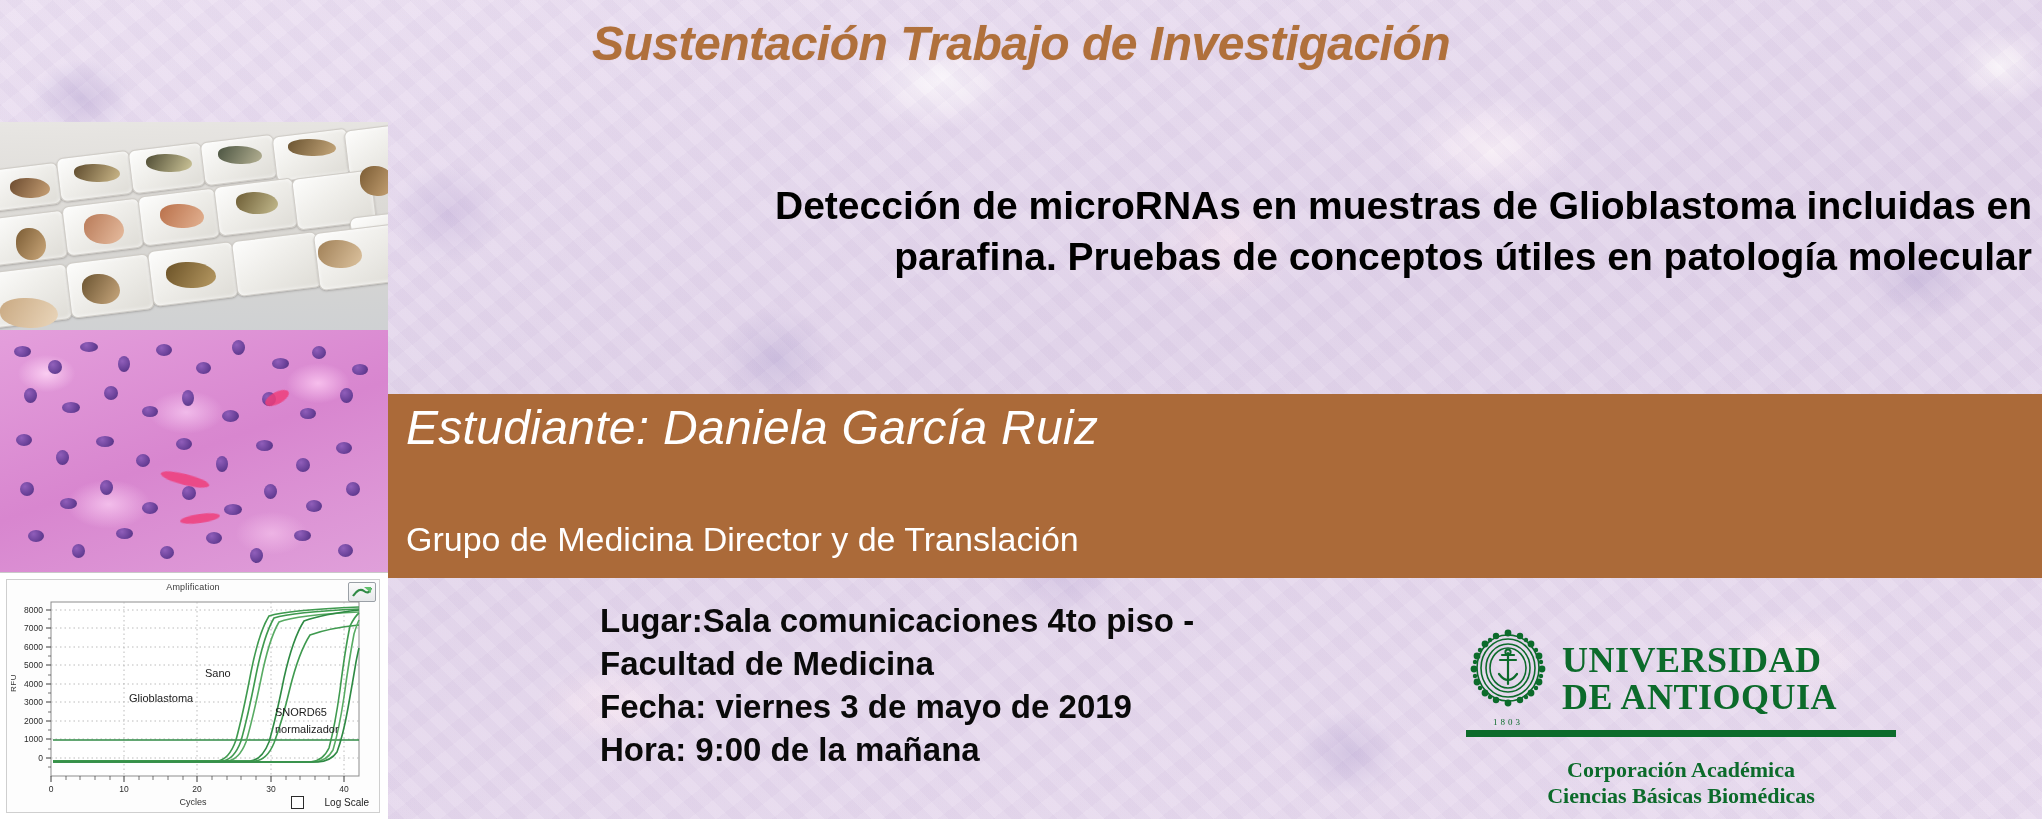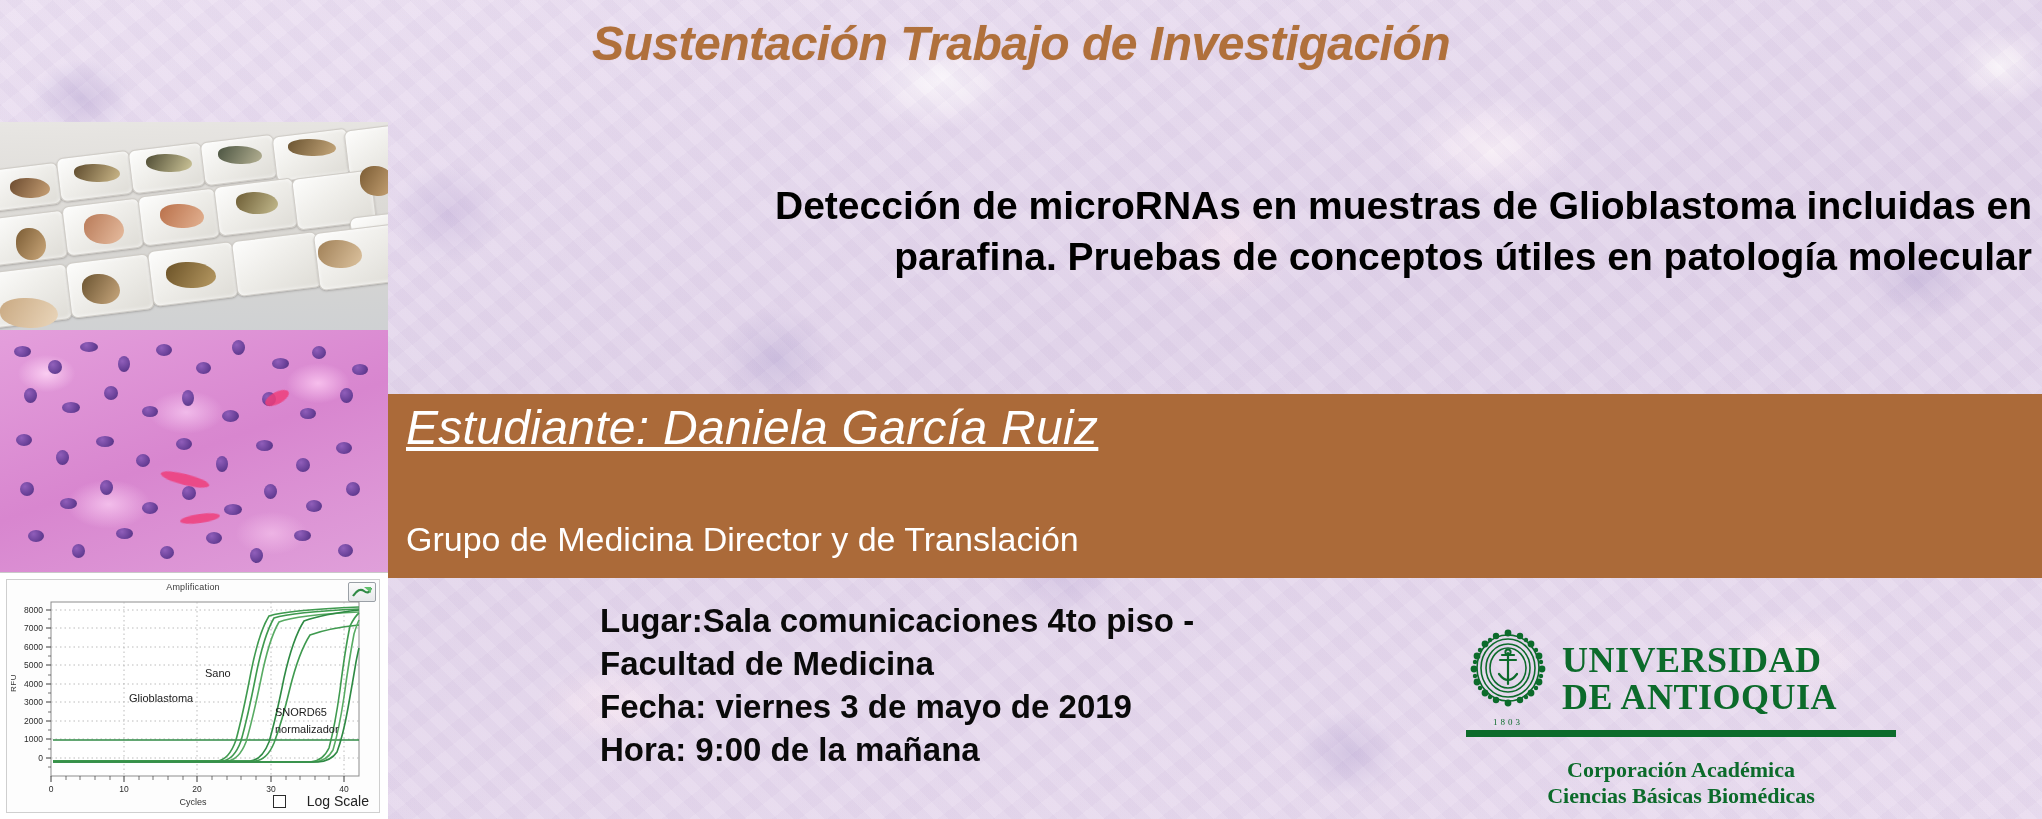--- a/index.html
+++ b/index.html
@@ -184,21 +184,21 @@
   .curve-label {
     position: absolute;
     font-size: 11px;
     color: #1a1a1a;
     white-space: nowrap;
   }
   #logscale-box {
     position: absolute;
     right: 10px; bottom: 3px;
     display: flex; align-items: center; gap: 21px;
-    font-size: 14px; color: #222;
+    font-size: 10px; color: #222;
   }
   #logscale-check {
     width: 11px; height: 11px;
     border: 1.4px solid #2b2b2b;
     background: #fff;
     display: inline-block;
   }
 
   
   #brown-band {
@@ -211,21 +211,20 @@
   }
   #student-line {
     position: absolute;
     left: 18px;
     top: 6px;
     font-size: 48px;
     font-style: italic;
     font-weight: 400;
     color: #ffffff;
     letter-spacing: .3px;
-    text-decoration: underline;
   }
   #director-line {
     position: absolute;
     left: 18px;
     top: 74px;
     font-size: 34px;
     color: #ffffff;
   }
   #group-line {
     position: absolute;

